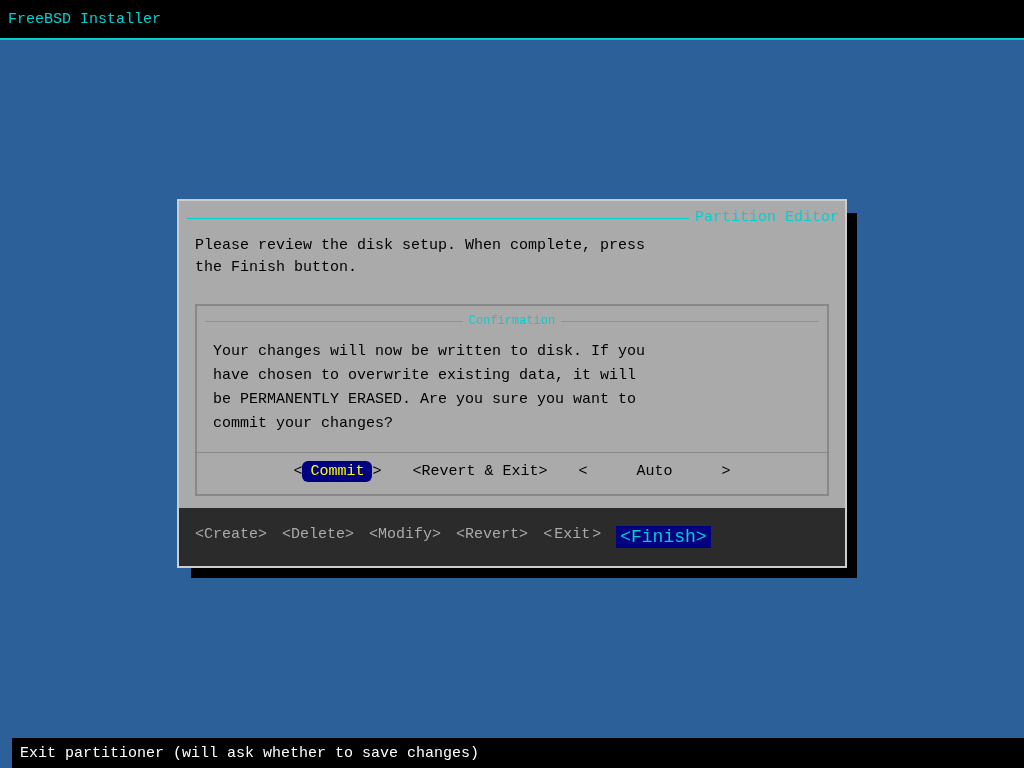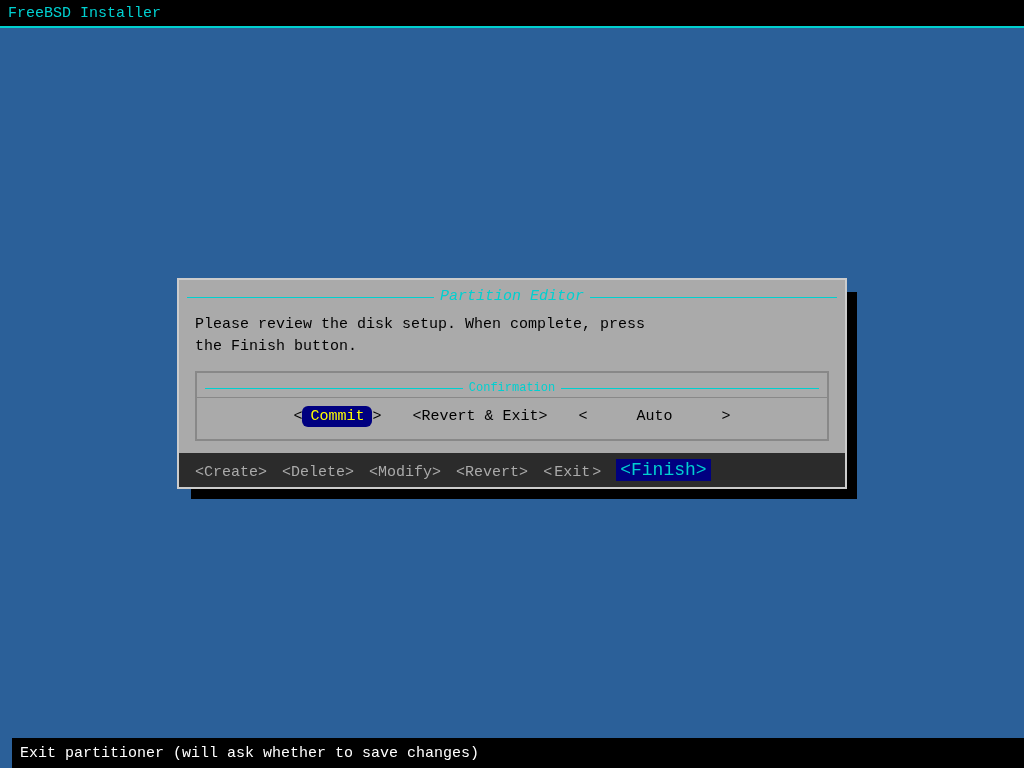--- a/index.html
+++ b/index.html
@@ -14,21 +14,21 @@
       overflow: hidden;
       position: relative;
     }
 
     
     #title-bar {
       position: absolute;
       top: 0;
       left: 0;
       width: 100%;
-      height: 28px;
+      height: 40px;
       background-color: #000000;
       display: flex;
       align-items: center;
       padding-left: 8px;
       border-bottom: 2px solid #00d0d0;
     }
 
     #title-bar span {
       color: #00d0d0;
       font-size: 15px;
@@ -82,23 +82,22 @@
       height: 100%;
       background-color: #000000;
       z-index: -1;
     }
 
     .box-title-line {
       position: relative;
       height: 18px;
       display: flex;
       align-items: center;
-      justify-content: center;
+      justify-content: flex-end;
       margin-top: 8px;
-      font-style: italic;
     }
 
     .box-title-line::before {
       content: '';
       position: absolute;
       top: 50%;
       left: 8px;
       right: 8px;
       height: 1px;
       background-color: #00d0d0;
@@ -108,21 +107,21 @@
       background-color: #aaaaaa;
       padding: 0 6px;
       color: #00d0d0;
       font-size: 15px;
       z-index: 1;
       position: relative;
     }
 
     
     #pe-description {
-      padding: 8px 16px 12px 16px;
+      padding: 8px 16px 24px 16px;
       color: #000000;
       font-size: 15px;
       line-height: 1.5;
     }
 
     
     #confirmation-box {
       margin: 0 16px 0 16px;
       background-color: #aaaaaa;
       border: 2px solid #888888;
@@ -199,23 +198,23 @@
     .btn-separator {
       color: #000000;
       font-size: 15px;
       margin: 0 8px;
     }
 
     
     #bottom-toolbar {
       margin: 12px 0 0 0;
       background-color: #2b2b2b;
-      padding: 6px 16px;
-      display: flex;
-      align-items: flex-end;
+      padding: 18px 16px;
+      display: flex;
+      align-items: flex-start;
       gap: 0px;
     }
 
     .toolbar-item {
       font-size: 15px;
       color: #aaaaaa;
       margin-right: 2px;
     }
 
     .toolbar-item-active {
@@ -250,20 +249,23 @@
     <div id="pe-description">
       <span>Please review the disk setup. When complete, press<br>the Finish button.</span>
     </div>
 
     <div id="confirmation-box">
 
       <div class="inner-box-title-line">
         <span class="inner-box-title-text">Confirmation</span>
       </div>
 
+      <div id="confirmation-text">
+        <span>Your changes will now be written to disk. If you<br>have chosen to overwrite existing data, it will<br>be PERMANENTLY ERASED. Are you sure you want to<br>commit your changes?</span>
+      </div>
 
       <div id="confirmation-buttons">
         <span class="btn-bracket">&lt;</span>
         <span class="btn-label btn-active">Commit</span>
         <span class="btn-bracket">&gt;</span>
         <span class="btn-separator">&nbsp;</span>
         <span class="btn-label btn-normal">&lt;Revert &amp; Exit&gt;</span>
         <span class="btn-separator">&nbsp;</span>
         <span class="btn-bracket">&lt;</span>
         <span class="btn-separator">&nbsp;&nbsp;&nbsp;</span>

